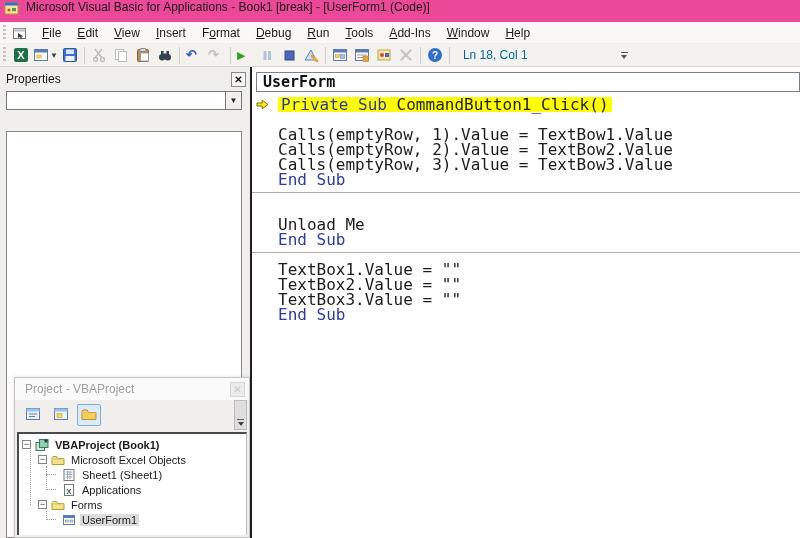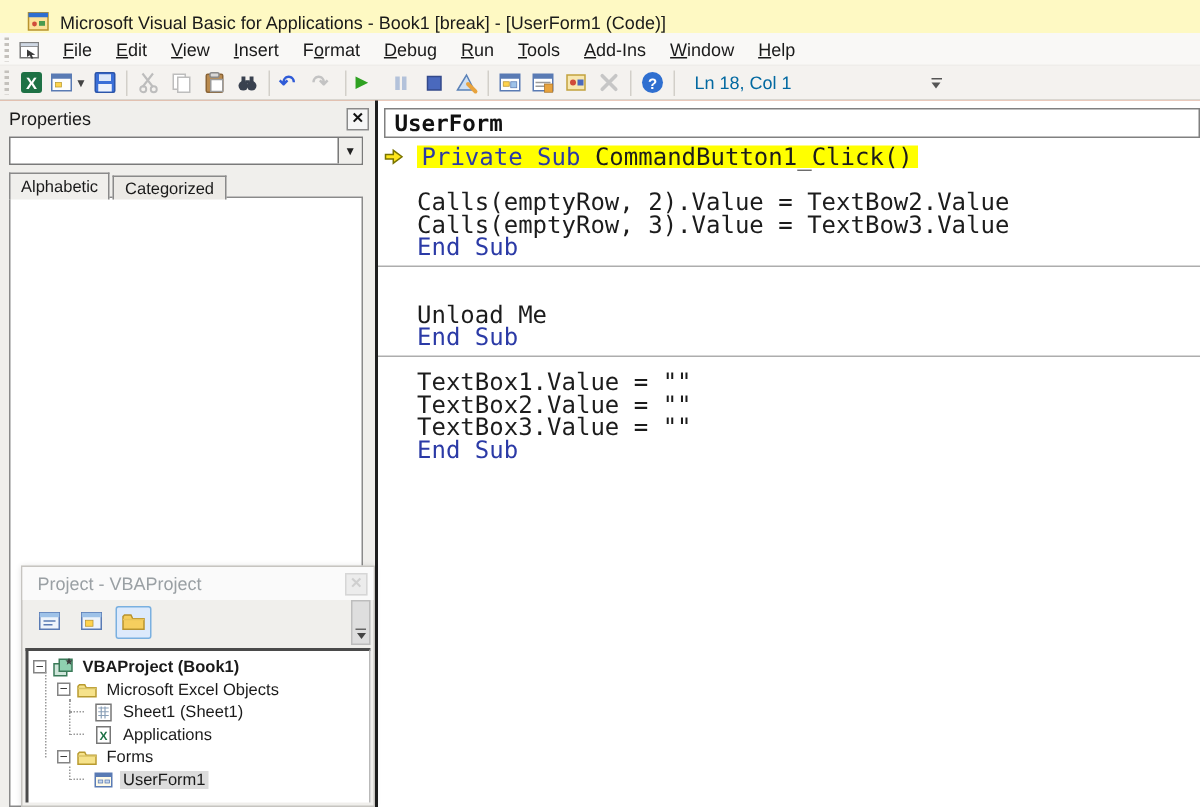--- a/index.html
+++ b/index.html
@@ -1,21 +1,21 @@
 <!DOCTYPE html>
 <html><head>
 <meta charset="utf-8">
 <style>
   * { margin:0; padding:0; box-sizing:border-box; }
   html,body { width:800px; height:538px; overflow:hidden; background:#fff;
     font-family:"Liberation Sans", sans-serif; font-size:12px; color:#1a1a1a; }
   .app { position:relative; width:800px; height:538px; background:#fff; }
 
   
-  .titlebar { height:22px; display:flex; align-items:flex-end; padding-left:18px; background:#fef9c3; }
+  .titlebar { height:22px; display:flex; align-items:flex-start; padding-left:4px; background:#ec4899; }
   .titlebar .ticon { width:16px; height:16px; margin-right:6px; flex:0 0 auto; }
   .titlebar .ttext { font-size:12px; color:#1a1a1a; white-space:nowrap; }
 
   
   .menubar { height:22px; display:flex; align-items:center; background:#f9f8f6; border-bottom:1px solid #efedea; }
   .grip { width:3px; height:16px; margin:0 4px 0 3px;
     background:repeating-linear-gradient(to bottom,#c4c1bc 0 2px,transparent 2px 4px); }
   .menubar .child-icon { width:16px; height:16px; margin:0 6px 0 2px; }
   .menu-item { padding:2px 8px; cursor:default; white-space:nowrap; }
 
@@ -25,21 +25,21 @@
   .tb-btn .icn { display:inline-flex; width:16px; height:16px; }
   .tb-caret { font-size:8px; color:#444; margin-left:1px; }
   .tb-sep { width:1px; height:17px; background:#d2cfc9; margin:0 3px; }
   .tb-lncol { margin-left:10px; width:150px; color:#0369a1; }
   .tb-overflow { margin-left:8px; display:flex; flex-direction:column; align-items:center; }
   .tb-overflow .bar { width:7px; border-top:1px solid #555; margin-bottom:2px; }
   .tb-overflow .tri { width:0; height:0; border-left:3px solid transparent; border-right:3px solid transparent; border-top:4px solid #555; }
   .glyph { font-size:13px; line-height:16px; }
 
   
-  .main { position:absolute; top:67px; left:0; right:0; bottom:0; background:#c2410c; }
+  .main { position:absolute; top:67px; left:0; right:0; bottom:0; background:#fca5a5; }
 
   
   .leftdock { position:absolute; left:0; top:0; width:250px; bottom:0; background:#f0efec; }
   .prop-header { height:20px; margin:2px 4px 0 6px; display:flex; align-items:center; justify-content:space-between; }
   .xbtn { width:15px; height:15px; border:1px solid #8a8a8a; background:#f6f6f6; display:flex;
     align-items:center; justify-content:center; font-size:10px; font-weight:bold; color:#111; }
   .prop-combo { margin:2px 8px 0 6px; height:19px; background:#fff; border:1px solid #7a7a7a; display:flex; }
   .prop-combo .val { flex:1; }
   .prop-combo .drop { width:16px; background:#f0efec; border-left:1px solid #7a7a7a; display:flex;
     align-items:center; justify-content:center; font-size:8px; color:#222; }
@@ -302,24 +302,20 @@
 
     <div class="leftdock">
       <div class="prop-header">
         <span>Properties</span>
         <span class="xbtn">✕</span>
       </div>
       <div class="prop-combo">
         <span class="val"></span>
         <span class="drop">▼</span>
       </div>
-      <div class="prop-tabs" id="prop-tabs">
-          <span class="ptab active">Alphabetic</span>
-          <span class="ptab">Categorized</span>
-        </div>
       <div class="prop-list"></div>
 
       <div class="project">
         <div class="pj-header">
           <span class="pj-title">Project - VBAProject</span>
           <span class="pj-xbtn">✕</span>
         </div>
         <div class="pj-tools" id="pj-tools">
           <span class="pj-btn">
               <span class="icn"><svg width="17" height="16">
@@ -409,20 +405,21 @@
 
     <div class="codewin">
       <div class="obj-combo">
         <span>UserForm</span>
       </div>
       <div class="code-body" id="code-body">
           <div class="crow"><span class="cmargin"><svg width="13" height="11">
                 <path d="M1 4 H6.2 V1.2 L12 5.5 L6.2 9.8 V7 H1 Z" fill="#ffe61c" stroke="#7a7400" stroke-width="1"></path>
               </svg></span><span class="ctext hl"><span class="kw">Private Sub </span><span class="pl">CommandButton1_Click()</span></span></div>
           <div class="crow"><span class="cmargin"></span><span class="ctext">&nbsp;</span></div>
+          <div class="crow"><span class="cmargin"></span><span class="ctext"><span class="pl">Calls(emptyRow, 1).Value = TextBow1.Value</span></span></div>
           <div class="crow"><span class="cmargin"></span><span class="ctext"><span class="pl">Calls(emptyRow, 2).Value = TextBow2.Value</span></span></div>
           <div class="crow"><span class="cmargin"></span><span class="ctext"><span class="pl">Calls(emptyRow, 3).Value = TextBow3.Value</span></span></div>
           <div class="crow"><span class="cmargin"></span><span class="ctext"><span class="kw">End Sub</span></span></div>
           <div class="crow sep"></div>
           <div class="crow"><span class="cmargin"></span></div>
           <div class="crow"><span class="cmargin"></span><span class="ctext"><span class="pl">Unload Me</span></span></div>
           <div class="crow"><span class="cmargin"></span><span class="ctext"><span class="kw">End Sub</span></span></div>
           <div class="crow sep"></div>
           <div class="crow"><span class="cmargin"></span><span class="ctext"><span class="pl">TextBox1.Value = ""</span></span></div>
           <div class="crow"><span class="cmargin"></span><span class="ctext"><span class="pl">TextBox2.Value = ""</span></span></div>

